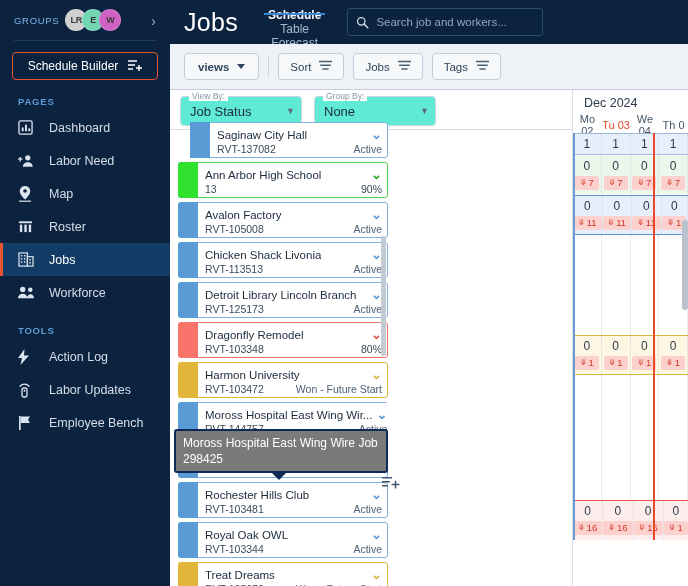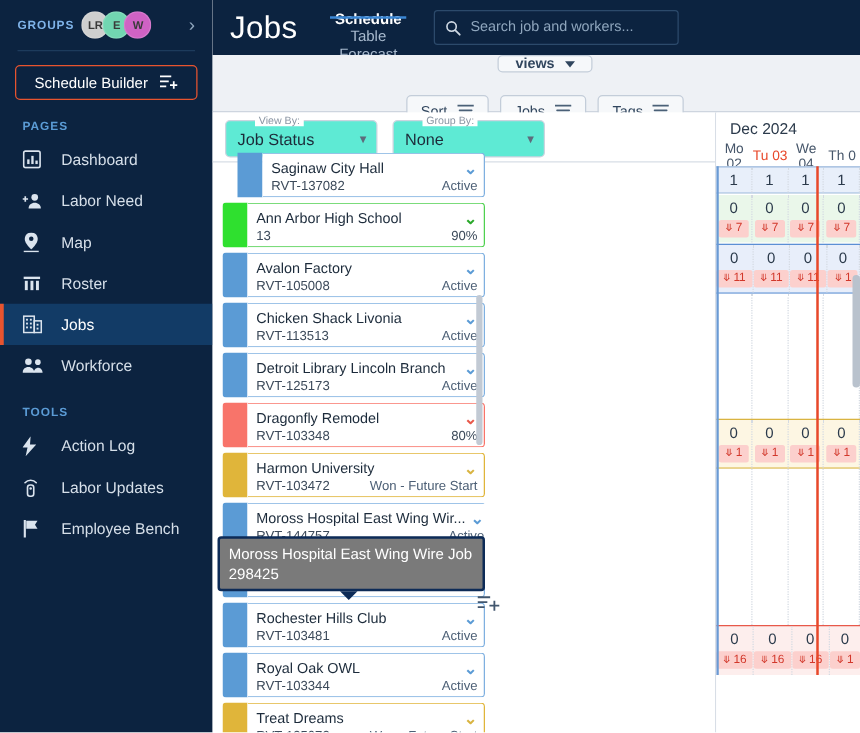--- a/index.html
+++ b/index.html
@@ -29,21 +29,21 @@
     font-size: 11.5px; color: #c6d2e0; margin-top: 1px;
     display: flex; align-items: center; gap: 3px;
   }
   .lock-ico { font-size: 11px; color: #e8c34a; line-height: 1; }
 
   .groups-row {
     display: flex; align-items: center;
     padding: 9px 10px 0 14px;
   }
   .groups-label {
-    font-size: 9.5px; font-weight: bold; letter-spacing: 0.7px;
+    font-size: 9.5px; font-weight: normal; letter-spacing: 0.7px;
     color: #7fb3e8;
   }
   .avatars { display: flex; margin-left: 6px; }
   .avatar {
     width: 22px; height: 22px; border-radius: 50%;
     display: flex; align-items: center; justify-content: center;
     font-size: 9px; font-weight: bold; color: #3a3a3a;
     margin-left: -5px; border: 1px solid rgba(255,255,255,0.15);
   }
   .avatar:first-child { margin-left: 0; }
@@ -115,21 +115,20 @@
     display: flex; align-items: center; padding: 0 8px;
     background: #0c2340; color: #8fa6bd; font-size: 11.5px; gap: 7px;
   }
 
   
   .toolbar {
     height: 46px; background: #eef1f5;
     border-bottom: 1px solid #c3ccd8;
     display: flex; align-items: center; padding-left: 14px; gap: 9px;
     position: relative;
-    flex-direction: column;
   }
   .tb-btn {
     height: 27px; border: 1px solid #c3cdd9; border-radius: 4px;
     background: #f6f8fa; color: #31465e; font-size: 11.5px;
     display: flex; align-items: center; gap: 8px; padding: 0 11px;
     cursor: pointer;
   }
   .tb-btn.views { font-weight: bold; padding: 0 13px; }
   .tb-sep { width: 1px; height: 22px; background: #cfd7e2; }
   .caret { width:0;height:0;border-left:4px solid transparent;border-right:4px solid transparent;border-top:5px solid #31465e; }
@@ -143,21 +142,21 @@
   }
   .sel-wrap { position: relative; margin-right: 12px; }
   .sel-box {
     width: 122px; height: 30px;
     border: 1px solid #ccd4df; border-radius: 4px;
     background: #5eead4; display: flex; align-items: center;
     padding: 0 6px 0 9px; font-size: 13px; color: #1d2b3a;
     cursor: pointer; margin-top: 4px;
   }
   .sel-legend {
-    position: absolute; top: -1px; left: 24px; background: #fff;
+    position: absolute; top: -1px; left: 9px; background: #fff;
     padding: 0 3px; font-size: 8.5px; color: #8a95a3; z-index: 2;
   }
   .sel-caret { margin-left: auto; color:#5d6b7c; font-size:9px; }
 
   
   .content { display: flex; height: 100%; }
   .joblist {
     width: 403px; flex: 0 0 403px; position: relative;
     background: #ffffff; overflow: hidden;
     border-right: 1px solid #d8dee6;

